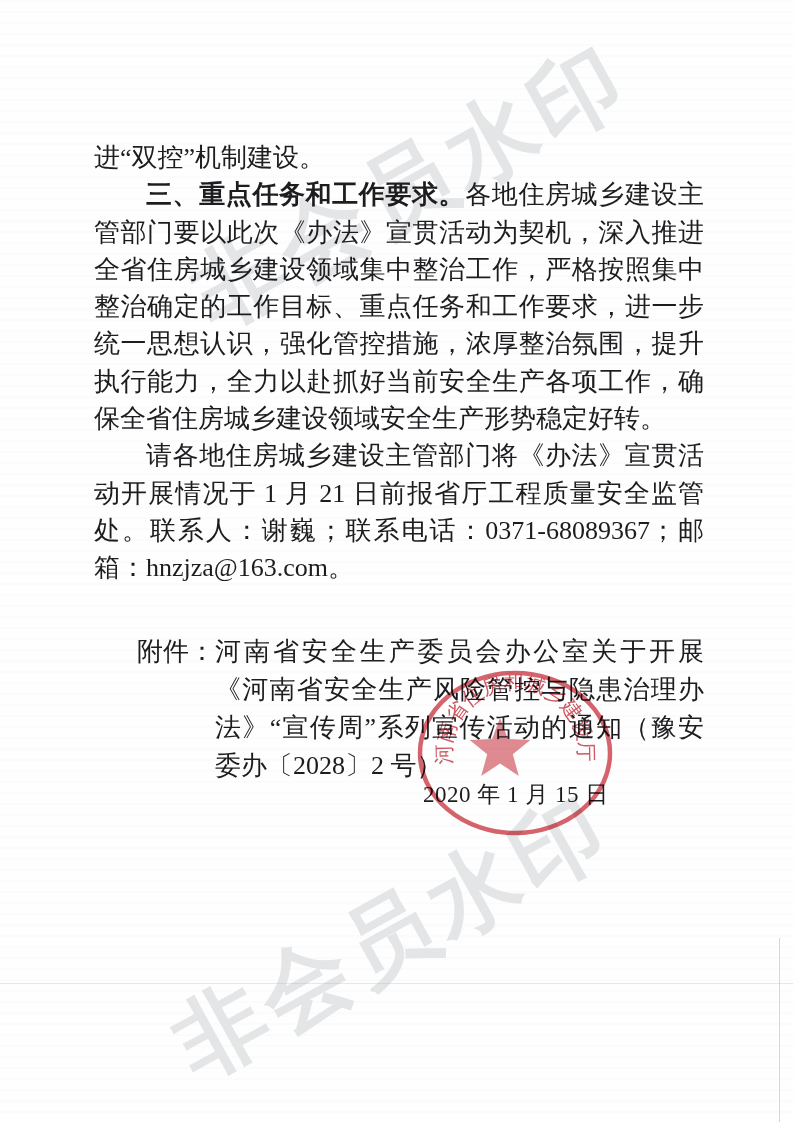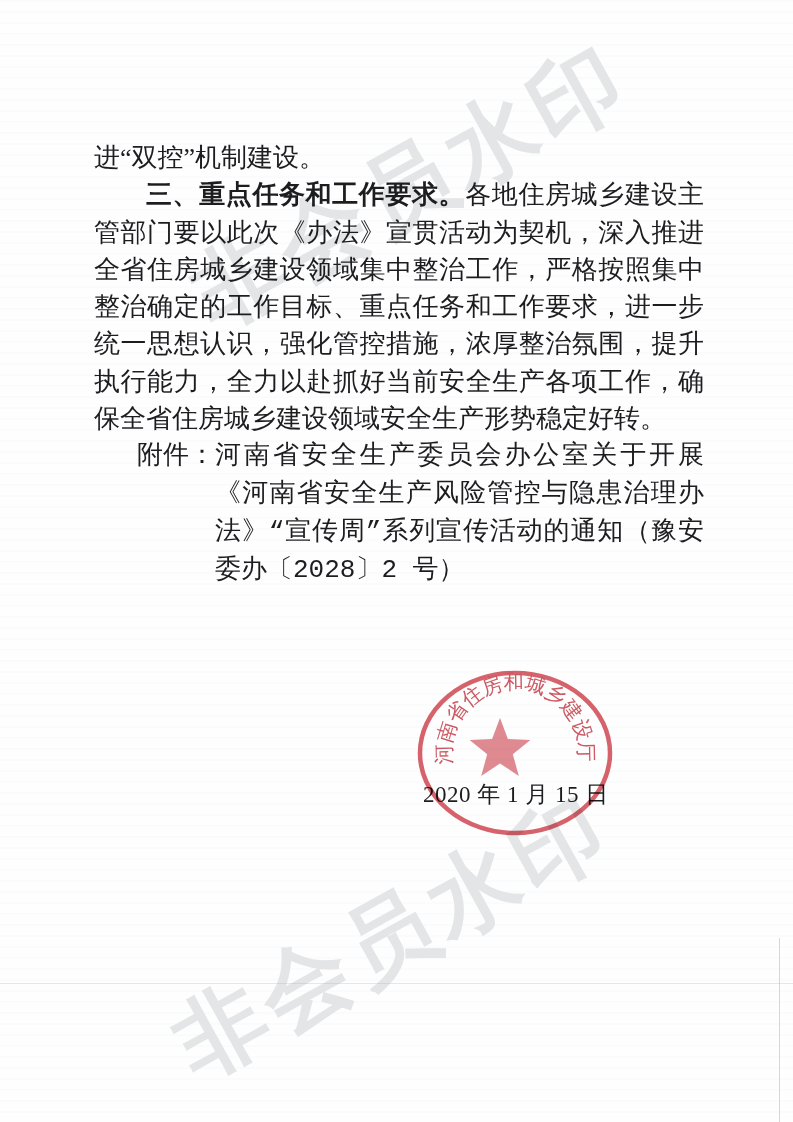--- a/index.html
+++ b/index.html
@@ -52,22 +52,22 @@
     font-size: 26px;
     line-height: 37.3px;
     text-align: justify;
   }
   .content p { margin: 0; }
   .indent { text-indent: 2em; }
   .lead-bold { font-weight: bold; }
 
   .attachment {
     display: flex;
+    margin-top: 46px;
     line-height: 38px;
-    font-family: Liberation Mono, monospace;
   }
   .attachment-label {
     flex: none;
     margin-left: 43px;
   }
   .attachment-text {
     width: 502px;
     text-align: justify;
   }
 
@@ -111,20 +111,21 @@
 <div class="page">
 
   <div class="watermark wm-top">非会员水印</div>
   <div class="watermark wm-bottom">非会员水印</div>
 
   <div class="content">
     <p>进“双控”机制建设。</p>
     <p class="indent">
       <span class="lead-bold">三、重点任务和工作要求。</span><span>各地住房城乡建设主管部门要以此次《办法》宣贯活动为契机，深入推进全省住房城乡建设领域集中整治工作，严格按照集中整治确定的工作目标、重点任务和工作要求，进一步统一思想认识，强化管控措施，浓厚整治氛围，提升执行能力，全力以赴抓好当前安全生产各项工作，确保全省住房城乡建设领域安全生产形势稳定好转。</span>
     </p>
+    <p class="indent">请各地住房城乡建设主管部门将《办法》宣贯活动开展情况于 1 月 21 日前报省厅工程质量安全监管处。联系人：谢巍；联系电话：0371-68089367；邮箱：hnzjza@163.com。</p>
 
     <div class="attachment">
       <div class="attachment-label">附件：</div>
       <div class="attachment-text">河南省安全生产委员会办公室关于开展《河南省安全生产风险管控与隐患治理办法》“宣传周”系列宣传活动的通知（豫安委办〔2028〕2 号）</div>
     </div>
   </div>
 
   <div class="date">2020 年 1 月 15 日</div>
 
   <svg class="seal" width="205" height="180" viewBox="0 0 205 180">

